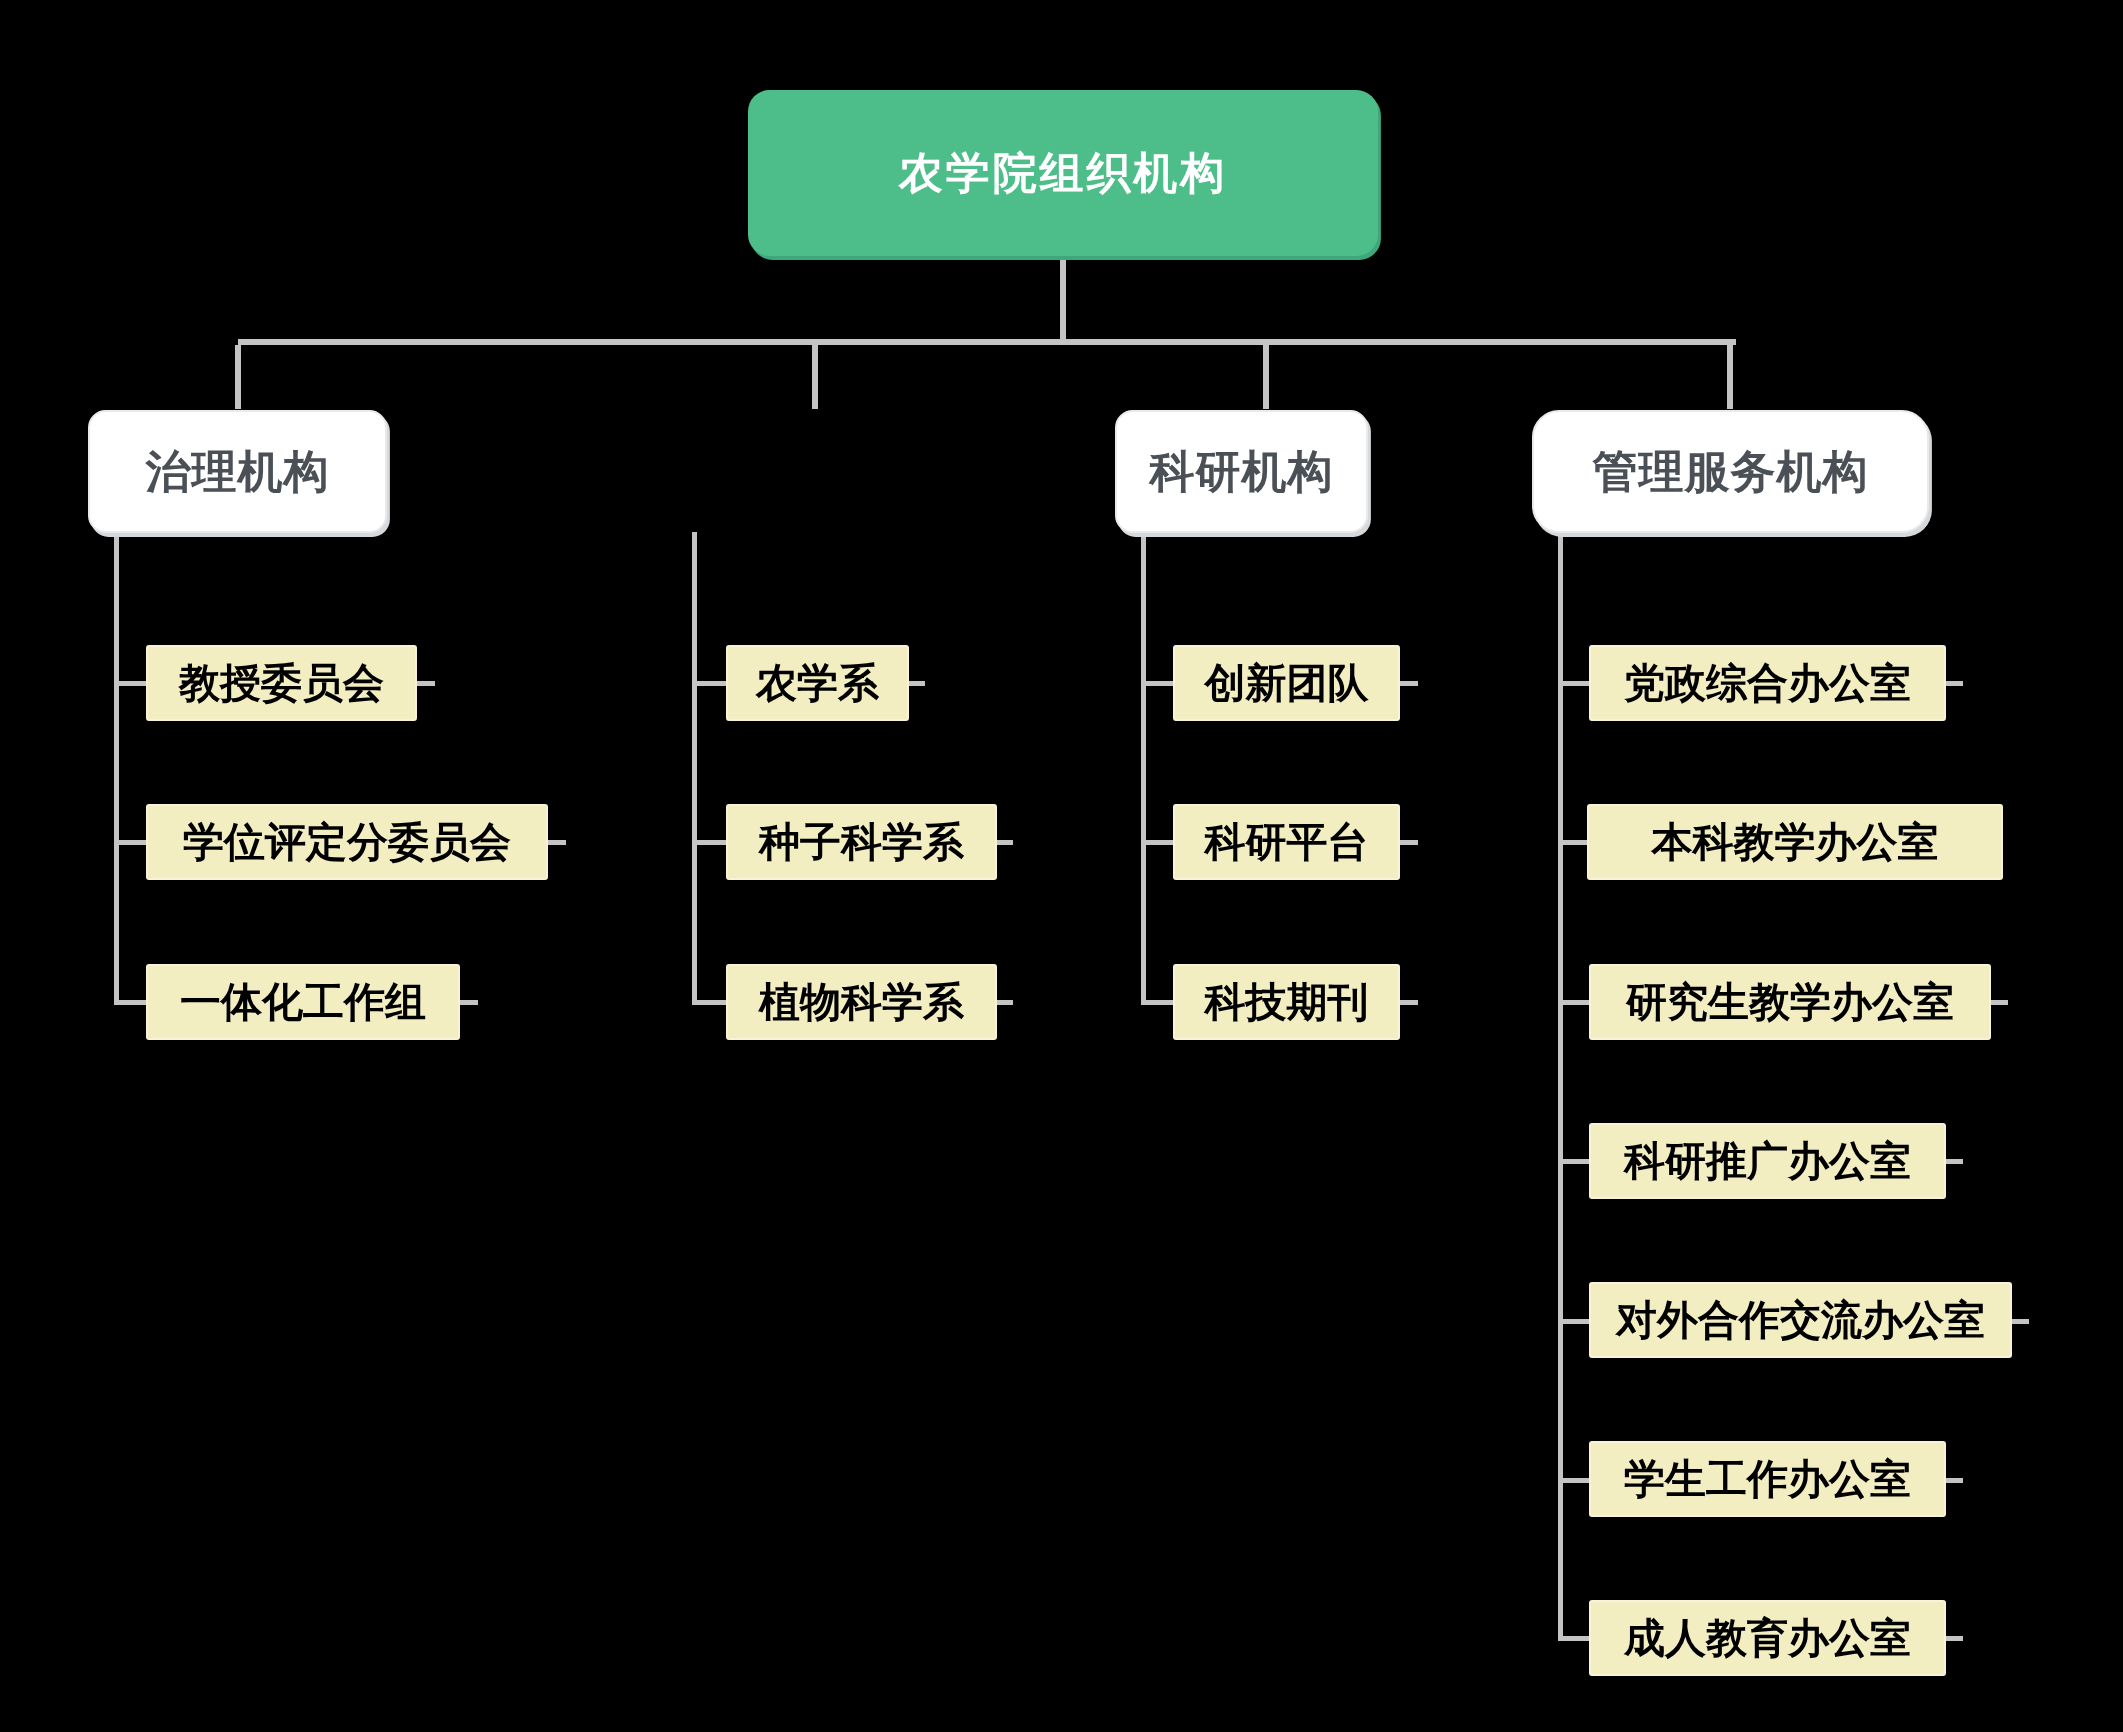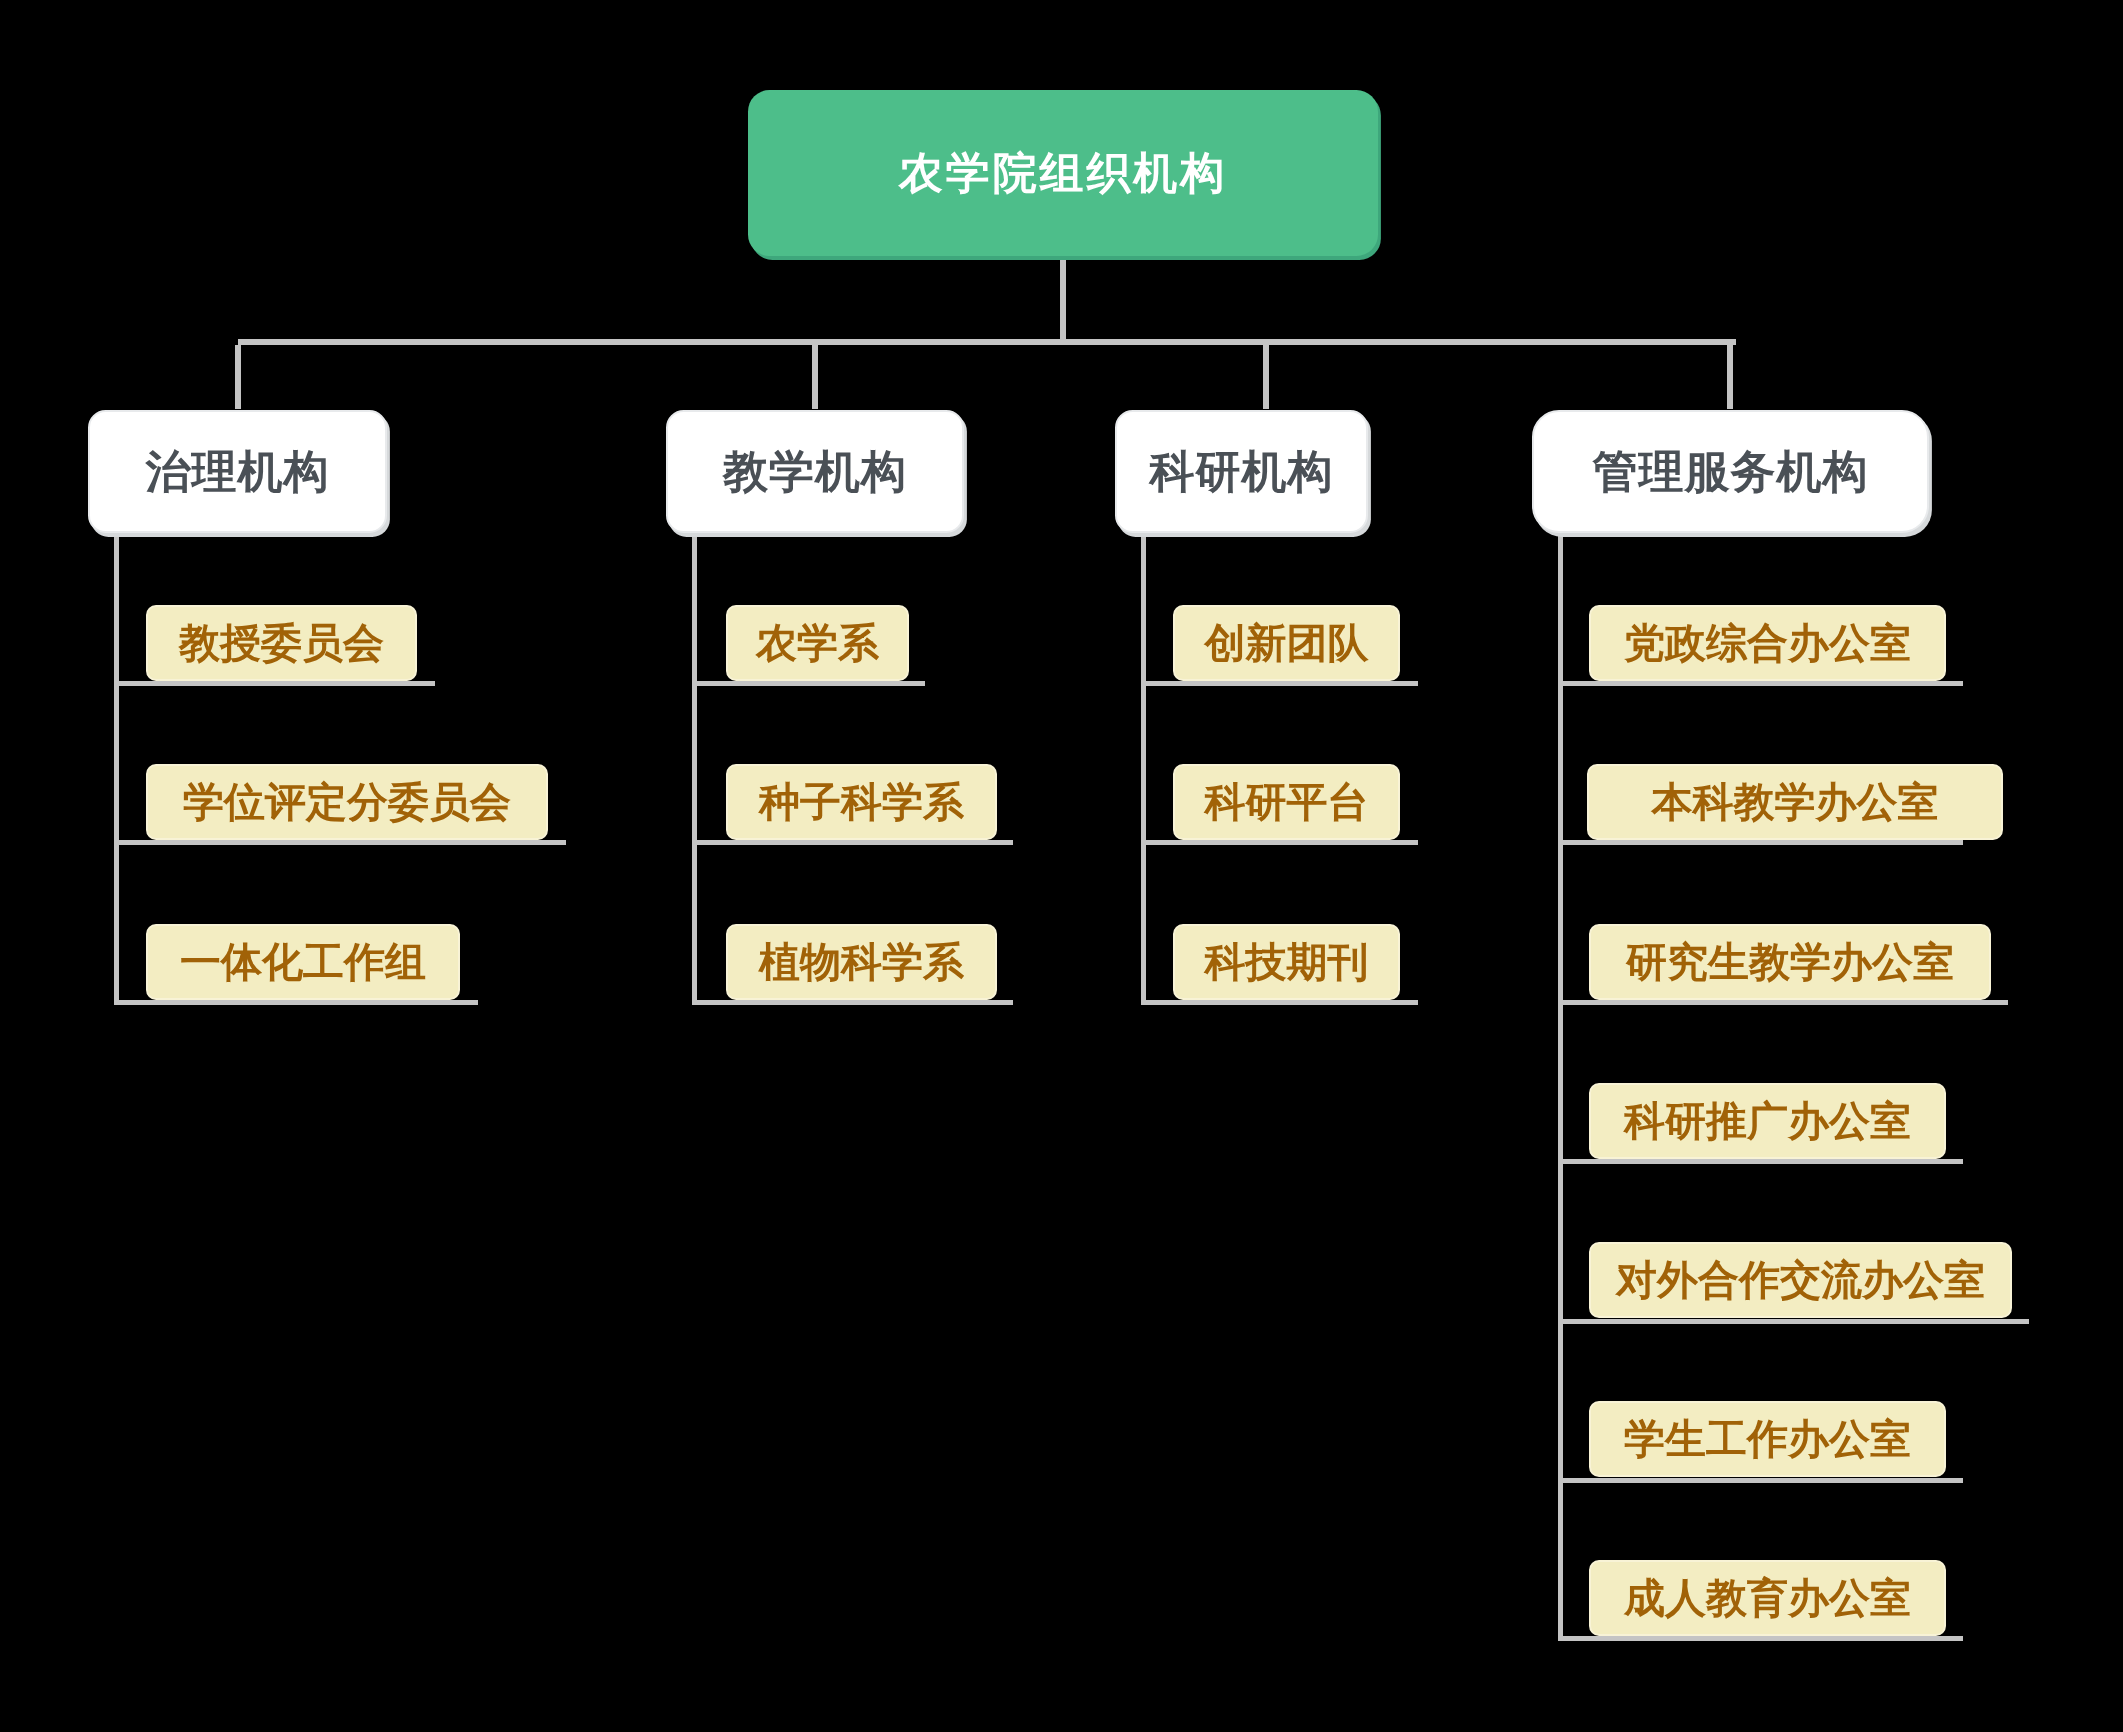--- a/index.html
+++ b/index.html
@@ -41,24 +41,25 @@
     color: #4a5056;
     font-size: 45px;
     letter-spacing: 1px;
     border: 2px solid #e8eaec;
     border-radius: 17.6px;
     box-shadow: 2.9px 3.9px 0 #d6d9db;
   }
   .leaf-node {
     height: 76px;
     background: #f3edc2;
-    color: #a16207;
+    color: #000000;
     font-size: 41px;
     border: 2px solid #f8f3d6;
-    border-radius: 10px;
+    border-radius: 3px;
+    margin-top: 40px;
   }
   .line {
     position: absolute;
     background: #c4c4c4;
   }
 </style>
 </head>
 <body>
 
 <div class="canvas">
@@ -91,21 +92,20 @@
   <div class="line" style="left:1558px; top:840px; width:405px; height:4.9px;"></div>
   <div class="line" style="left:1558px; top:1000px; width:450px; height:4.9px;"></div>
   <div class="line" style="left:1558px; top:1159px; width:405px; height:4.9px;"></div>
   <div class="line" style="left:1558px; top:1319px; width:471px; height:4.9px;"></div>
   <div class="line" style="left:1558px; top:1478px; width:405px; height:4.9px;"></div>
   <div class="line" style="left:1558px; top:1636px; width:405px; height:4.9px;"></div>
 
   <div class="node root-node">农学院组织机构</div>
 
   <div class="node branch-node" style="left:88px; width:299px;">治理机构</div>
-  <div class="node branch-node" style="left:666px; width:298px;">教学机构</div>
   <div class="node branch-node" style="left:1115px; width:253px;">科研机构</div>
   <div class="node branch-node" style="left:1532px; width:397px;border-radius:27px;">管理服务机构</div>
 
   <div class="node leaf-node" style="left:146px; top:605px; width:271px;">教授委员会</div>
   <div class="node leaf-node" style="left:146px; top:764px; width:402px;">学位评定分委员会</div>
   <div class="node leaf-node" style="left:146px; top:924px; width:314px;">一体化工作组</div>
 
   <div class="node leaf-node" style="left:726px; top:605px; width:183px;">农学系</div>
   <div class="node leaf-node" style="left:726px; top:764px; width:271px;">种子科学系</div>
   <div class="node leaf-node" style="left:726px; top:924px; width:271px;">植物科学系</div>

